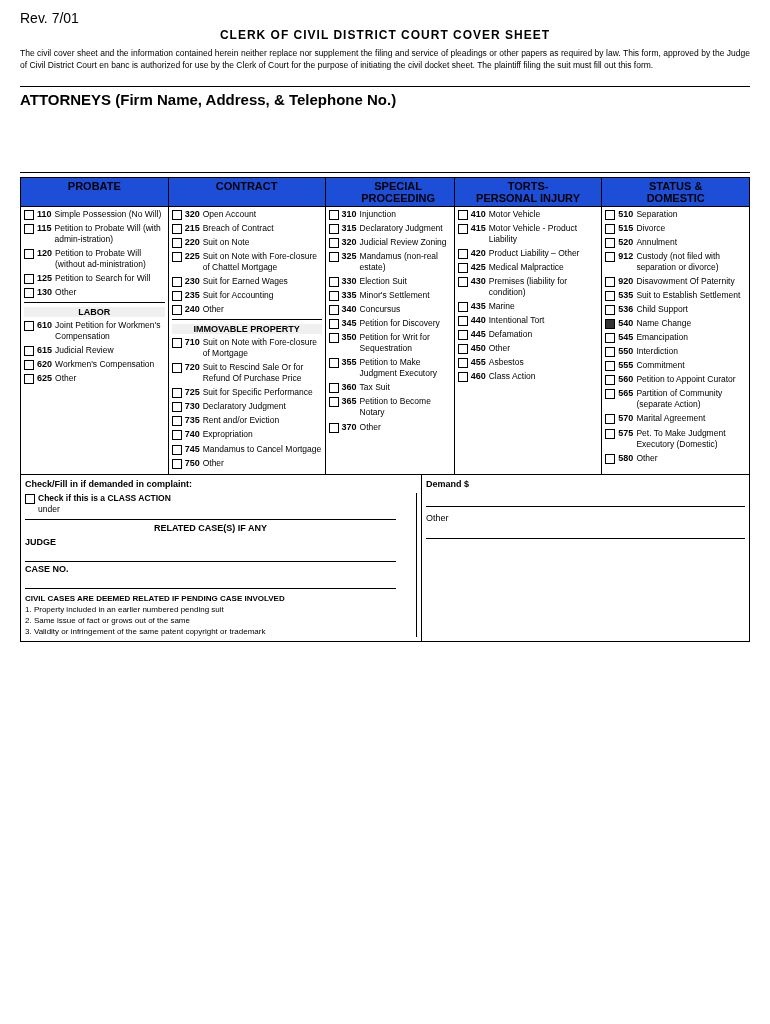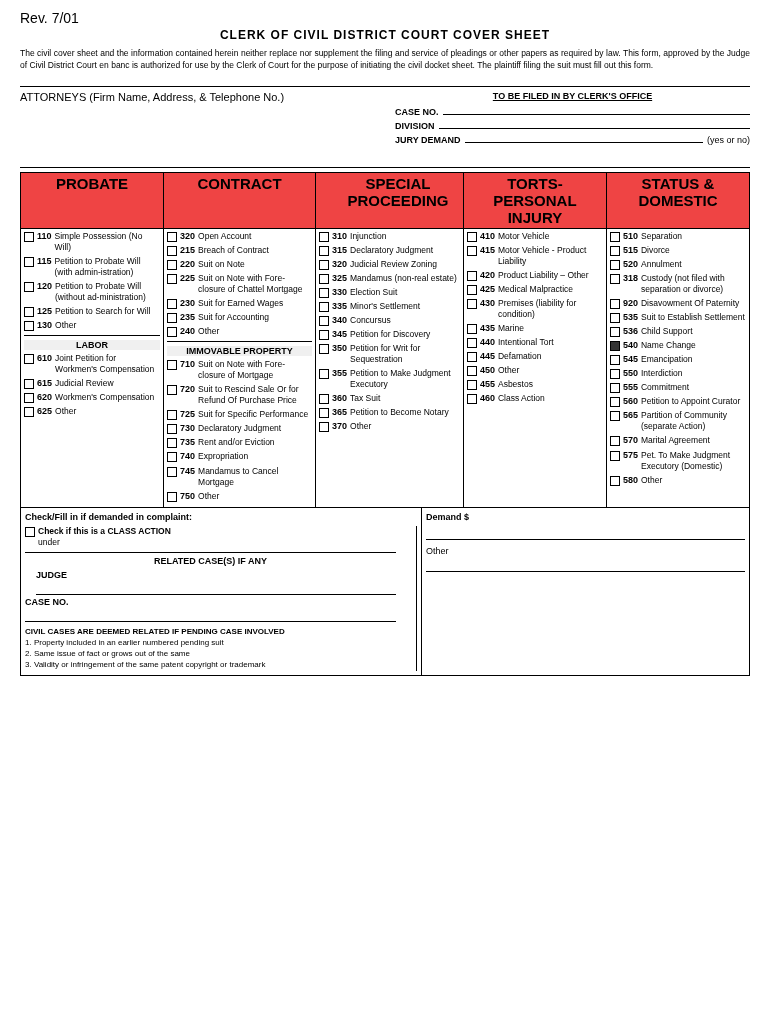--- a/index.html
+++ b/index.html
@@ -89,22 +89,22 @@
       font-size: 9px;
     }
     .main-table th, .main-table td {
       border: 1px solid #000;
       vertical-align: top;
       padding: 2px 3px;
     }
     .main-table th {
       text-align: center;
       font-weight: bold;
-      font-size: 15px;
-      background: #ef4444;
+      font-size: 11px;
+      background: #1d4ed8;
     }
     .col-probate { width: 16%; }
     .col-contract { width: 17%; }
     .col-special { width: 14%; }
     .col-torts { width: 16%; }
     .col-status { width: 16%; }
 
     .sub-header {
       font-weight: bold;
       text-align: center;
@@ -153,38 +153,22 @@
 
 <div class="intro-text">The civil cover sheet and the information contained herein neither replace nor supplement the filing and service of pleadings or other papers as required by law. This form, approved by the Judge of Civil District Court en banc is authorized for use by the Clerk of Court for the purpose of initiating the civil docket sheet. The plaintiff filing the suit must fill out this form.</div>
 
 <div class="top-fields">
 </div>
 
 <div class="divider"></div>
 
 <div class="attorneys-row">
   <div class="attorneys-left">
-    <span style="font-size:11px; font-weight:normal;">ATTORNEYS (Firm Name, Address, &amp; Telephone No.)</span>
+    <span style="font-size:15px; font-weight:bold;">ATTORNEYS (Firm Name, Address, &amp; Telephone No.)</span>
     <div style="min-height:60px;"></div>
-  </div>
-  <div class="attorneys-right" style="flex:1; padding-left:10px;">
-    <div class="clerk-office-label">TO BE FILED IN BY CLERK'S OFFICE</div>
-    <div class="case-field" style="margin-top:6px;">
-      <span class="case-field-label">CASE NO.</span>
-      <div class="case-field-line"></div>
-    </div>
-    <div class="case-field">
-      <span class="case-field-label">DIVISION</span>
-      <div class="case-field-line"></div>
-    </div>
-    <div class="jury-field">
-      <span class="case-field-label">JURY DEMAND</span>
-      <div class="jury-field-line"></div>
-      <span class="yes-or-no">(yes or no)</span>
-    </div>
   </div>
 </div>
 
 <div class="divider"></div>
 
 <table class="main-table">
   <thead>
     <tr>
       <th class="col-probate">PROBATE</th>
       <th class="col-contract">CONTRACT</th>
@@ -466,21 +450,21 @@
           <span class="cb-num">515</span>
           <span class="cb-text">Divorce</span>
         </div>
         <div class="checkbox-item">
           <span class="cb-box"></span>
           <span class="cb-num">520</span>
           <span class="cb-text">Annulment</span>
         </div>
         <div class="checkbox-item">
           <span class="cb-box"></span>
-          <span class="cb-num">318</span>
+          <span class="cb-num">912</span>
           <span class="cb-text">Custody (not filed with separation or divorce)</span>
         </div>
         <div class="checkbox-item">
           <span class="cb-box"></span>
           <span class="cb-num">920</span>
           <span class="cb-text">Disavowment Of Paternity</span>
         </div>
         <div class="checkbox-item">
           <span class="cb-box"></span>
           <span class="cb-num">535</span>
@@ -550,21 +534,21 @@
         <div style="flex:1; border-right:1px solid #000; padding-right:20px;">
           <div style="display:flex; align-items:flex-start; margin-bottom:4px;">
             <span class="cb-box" style="margin-top:1px;"></span>
             <span style="font-size:8.5px; line-height:1.3;">
               <strong>Check if this is a CLASS ACTION</strong><br>
               <span>under</span>
             </span>
           </div>
           <div style="font-weight:bold; font-size:9px; text-align:center; border-top:1px solid #000; padding-top:3px; margin-top:2px;">RELATED CASE(S) IF ANY</div>
           <div style="margin-top:4px; font-size:9px;">
-            <div style="margin-bottom:2px;margin-left:11px;">
+            <div style="margin-bottom:2px;">
               <span style="font-weight:bold;">JUDGE</span>
               <div style="border-bottom:1px solid #000; height:14px; margin-top:1px;"></div>
             </div>
             <div style="margin-bottom:2px;">
               <span style="font-weight:bold;">CASE NO.</span>
               <div style="border-bottom:1px solid #000; height:14px; margin-top:1px;"></div>
             </div>
           </div>
           <div class="civil-cases-text">
             <strong>CIVIL CASES ARE DEEMED RELATED IF PENDING CASE INVOLVED</strong><br>

